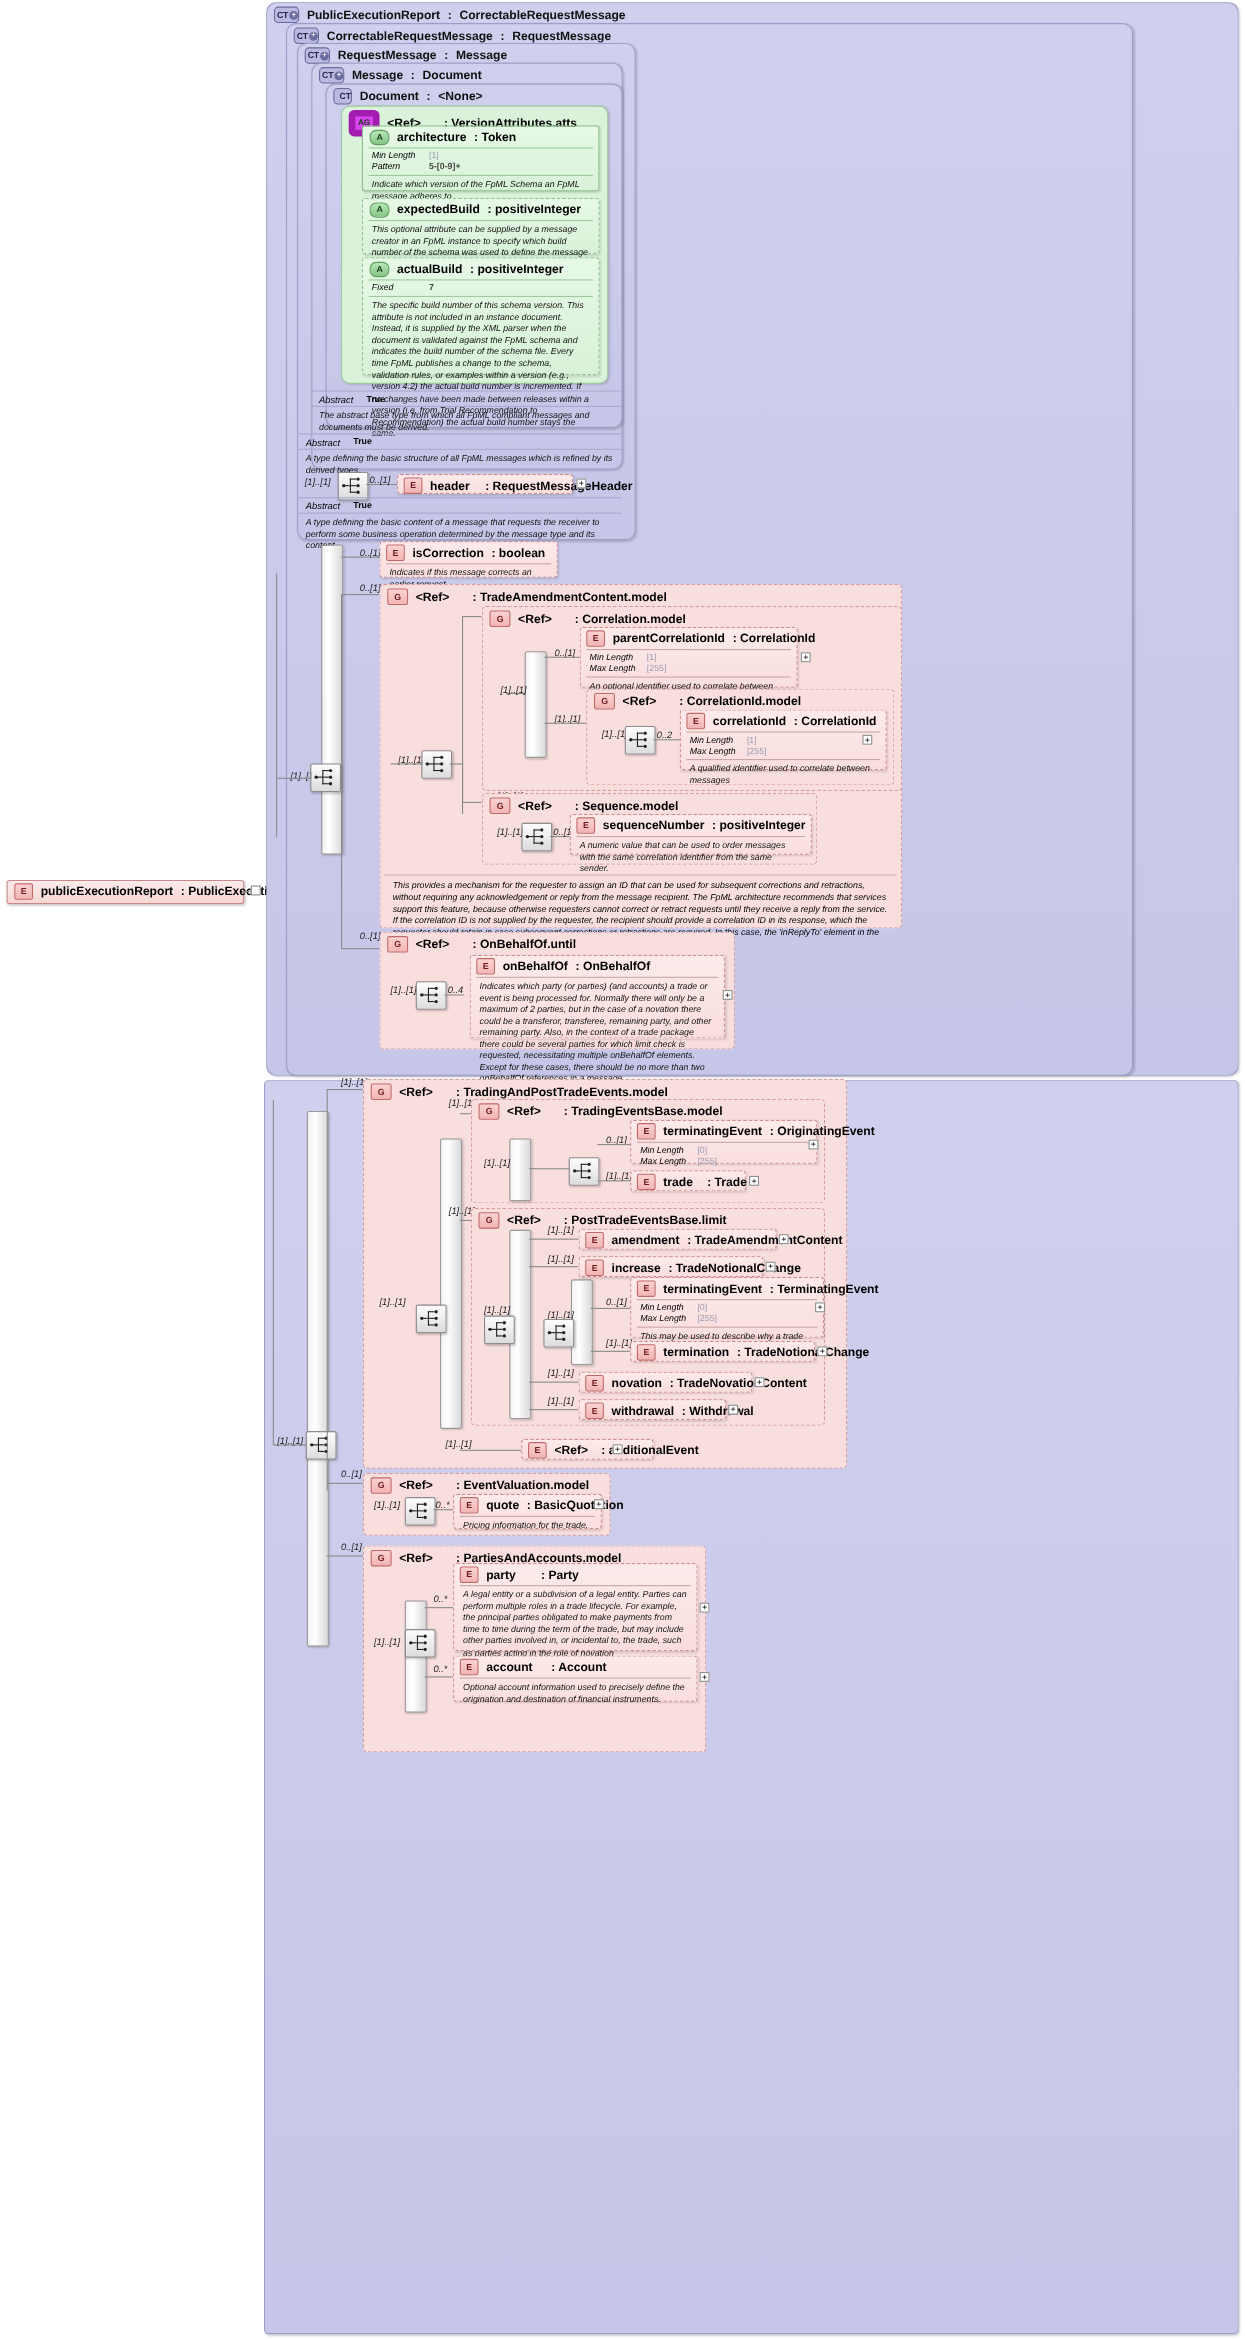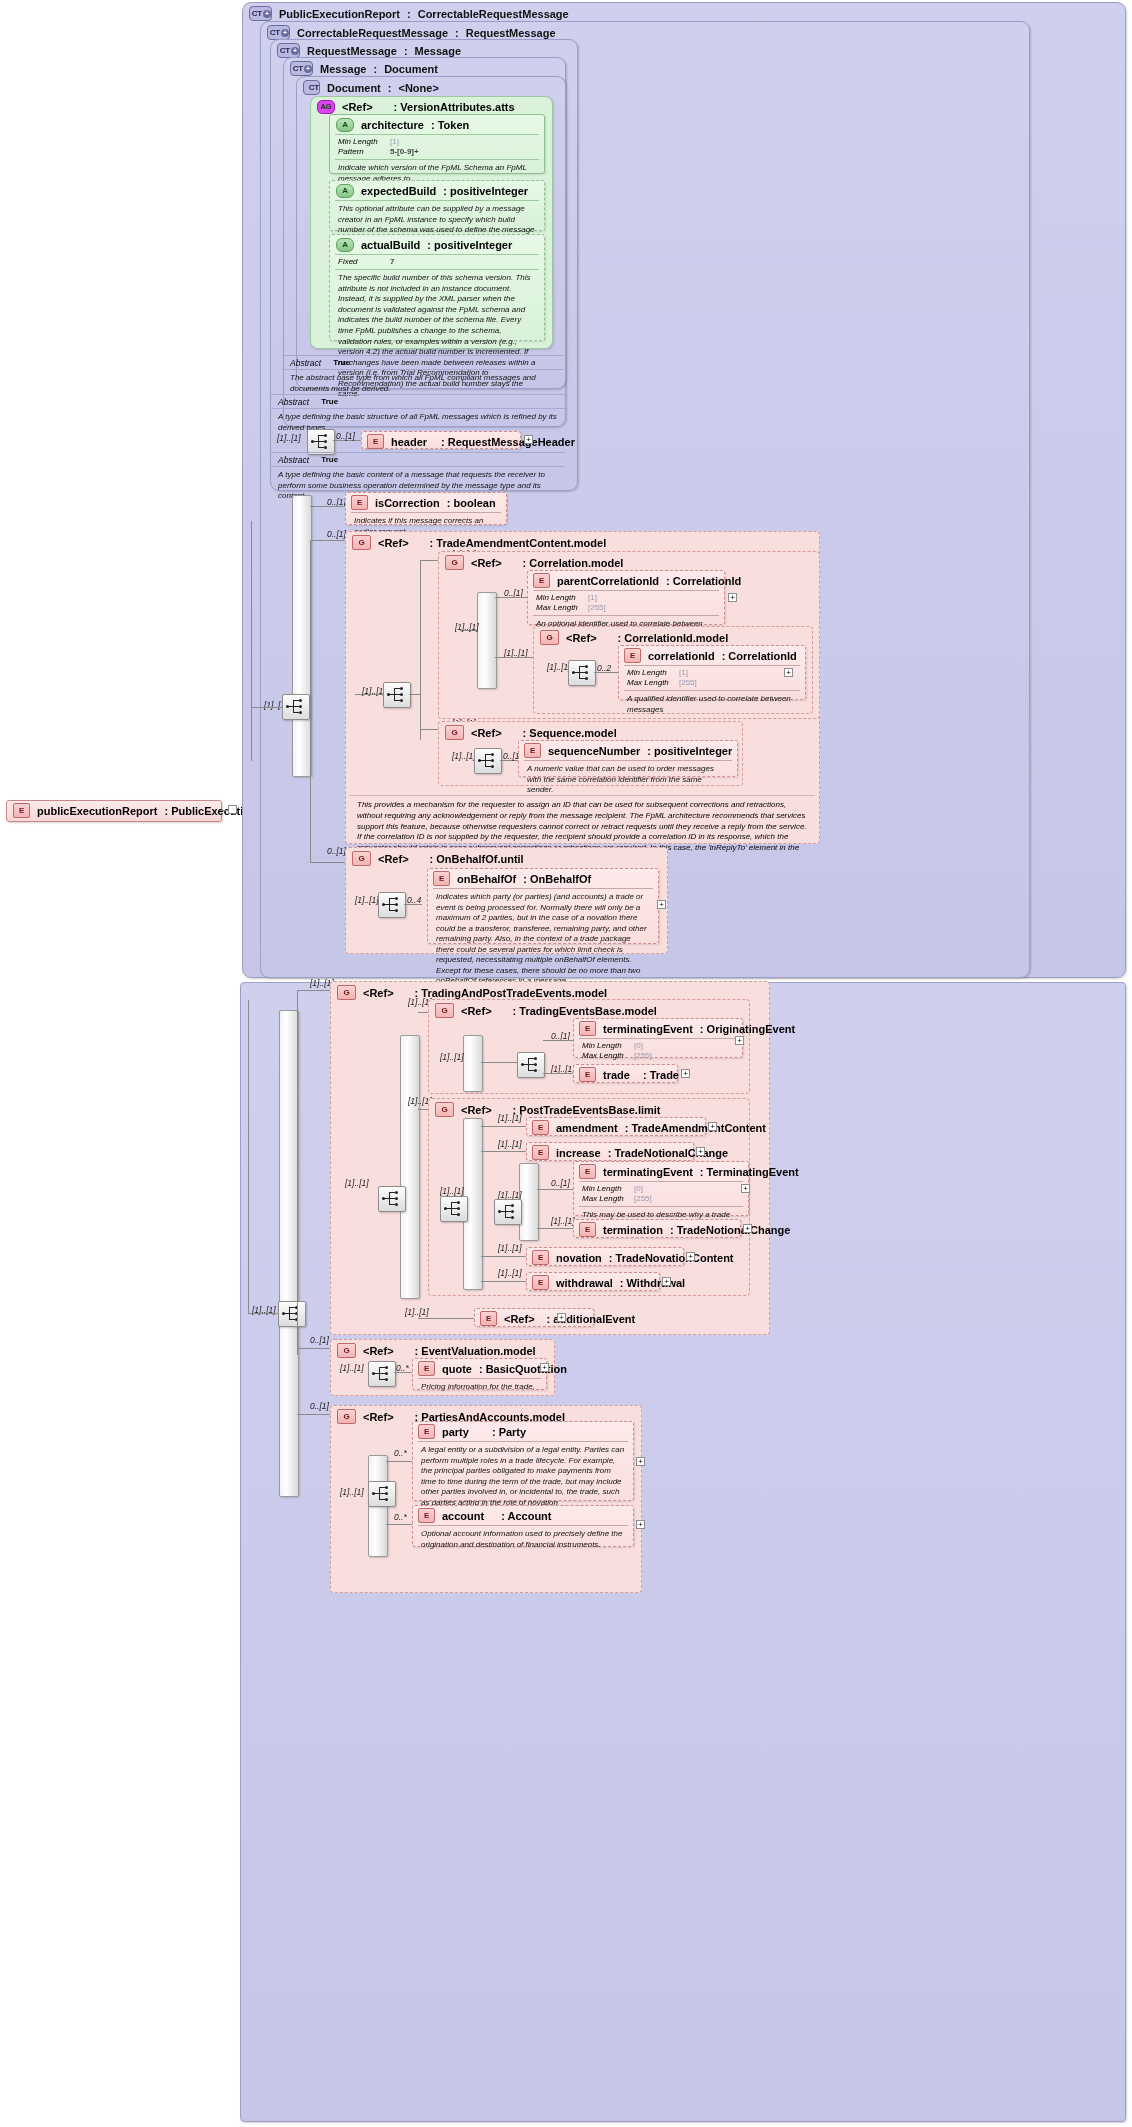--- a/index.html
+++ b/index.html
@@ -21,21 +21,21 @@
         box-shadow:1px 1px 2px rgba(0,0,0,.12);}
 
   .row-title{display:flex;align-items:center;gap:7px;padding:3px 7px;font-size:11px;font-weight:bold;white-space:nowrap;}
 
   
   .badge{display:inline-flex;align-items:center;justify-content:center;font-size:8px;font-weight:bold;
          letter-spacing:-.2px;line-height:1;flex:none;}
   .b-ct{width:21px;height:13px;border-radius:4px;border:1px solid #6b6b9e;background:#b9b9e2;color:#27274d;justify-content:flex-end;}
   .b-ct span.plus{margin-left:1px;display:inline-block;width:8px;height:8px;border-radius:50%;background:#6b6b9e;
          color:#fff;font-size:7px;line-height:8px;text-align:center;}
-  .b-ag{width:16px;height:12px;border-radius:5px;border:1px solid #a21caf;background:#d946ef;color:#153d15;font-size:7.5px;}
+  .b-ag{width:16px;height:12px;border-radius:5px;border:6px solid #a21caf;background:#d946ef;color:#153d15;font-size:7.5px;}
   .b-a{width:16px;height:12px;border-radius:6px;border:1px solid #5f9e5f;background:linear-gradient(180deg,#b6e6b6,#86c586);color:#163f16;font-size:8px;}
   .b-e{width:15px;height:13px;border-radius:2px;border:1px solid #c06767;background:linear-gradient(180deg,#fbd2d2,#f2b4b4);color:#6d1a1a;font-size:8px;}
   .b-g{width:17px;height:13px;border-radius:2px;border:1px solid #c06767;background:linear-gradient(180deg,#fbd2d2,#f2b4b4);color:#6d1a1a;font-size:8px;}
 
   
   .props{font-size:8px;font-style:italic;padding:2px 8px 2px 8px;line-height:1.28;}
   .props .pr{display:flex;}
   .props .pn{width:52px;flex:none;}
   .props .pv{font-style:normal;font-weight:bold;color:#444;}
   .props .pv.dim{color:#9a9ab0;font-weight:normal;}

